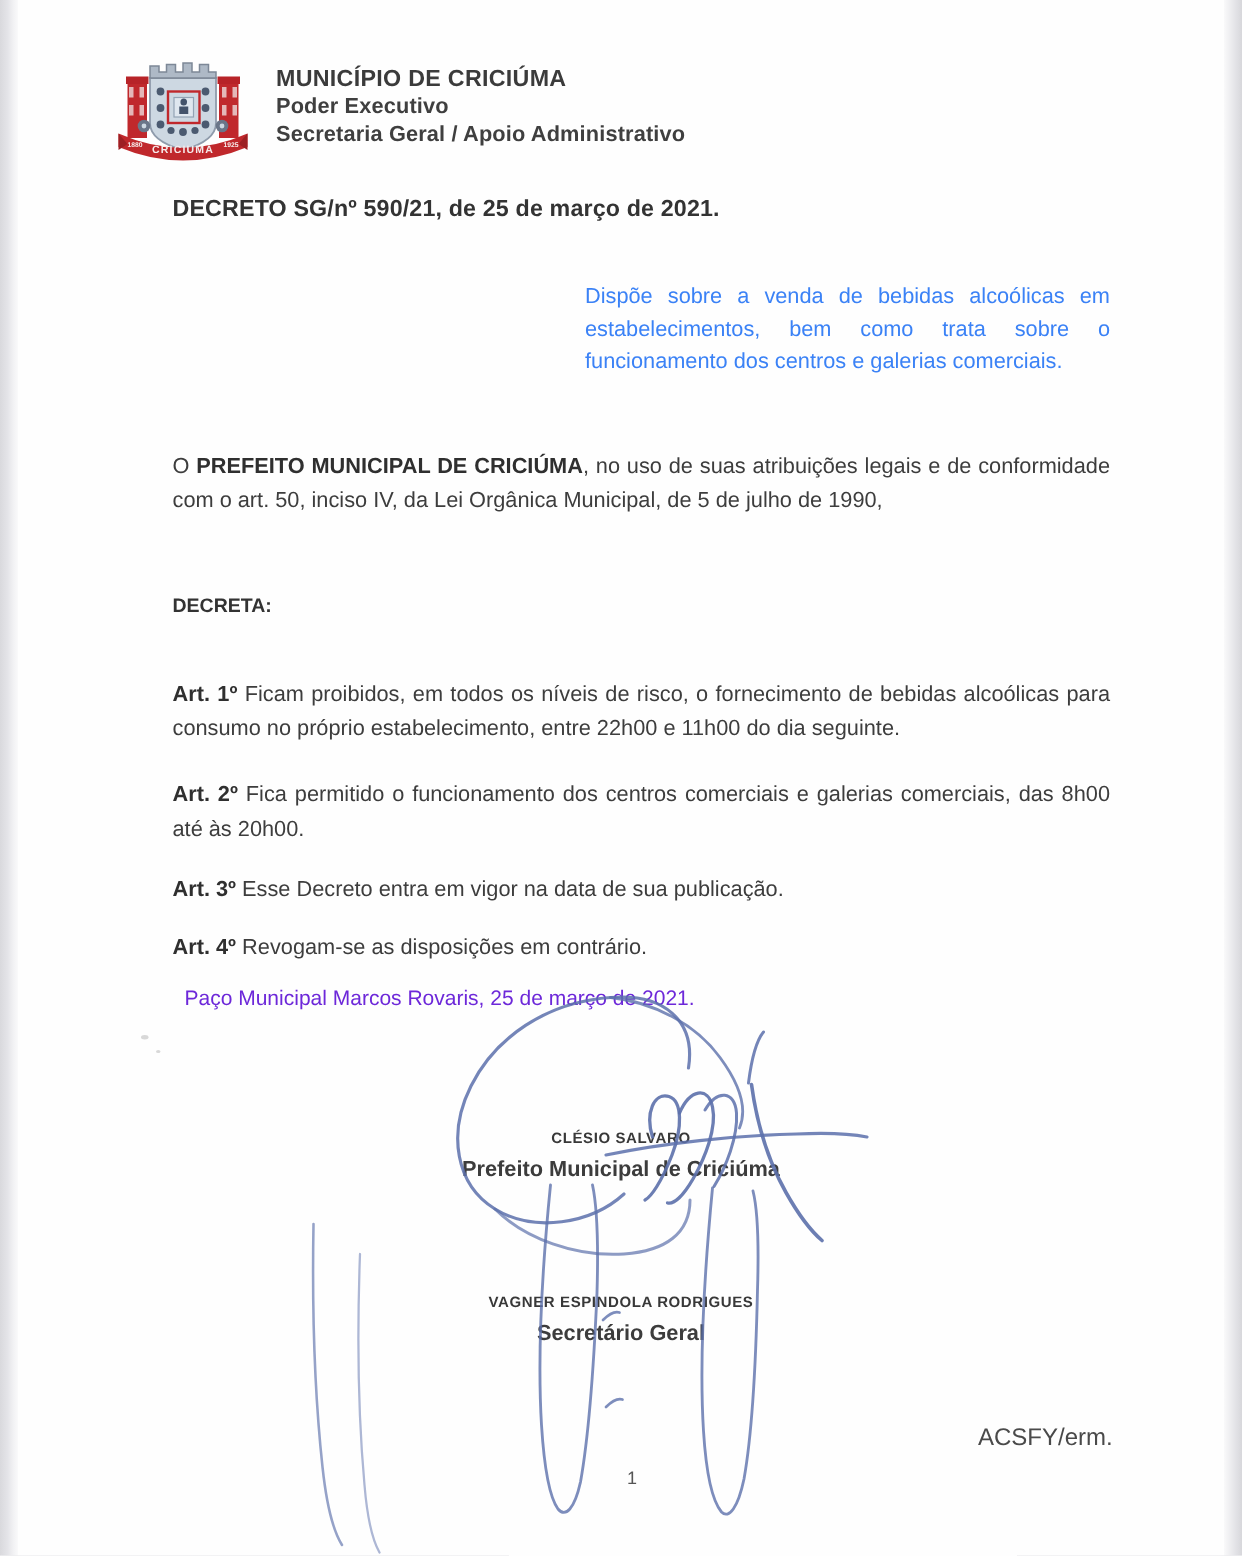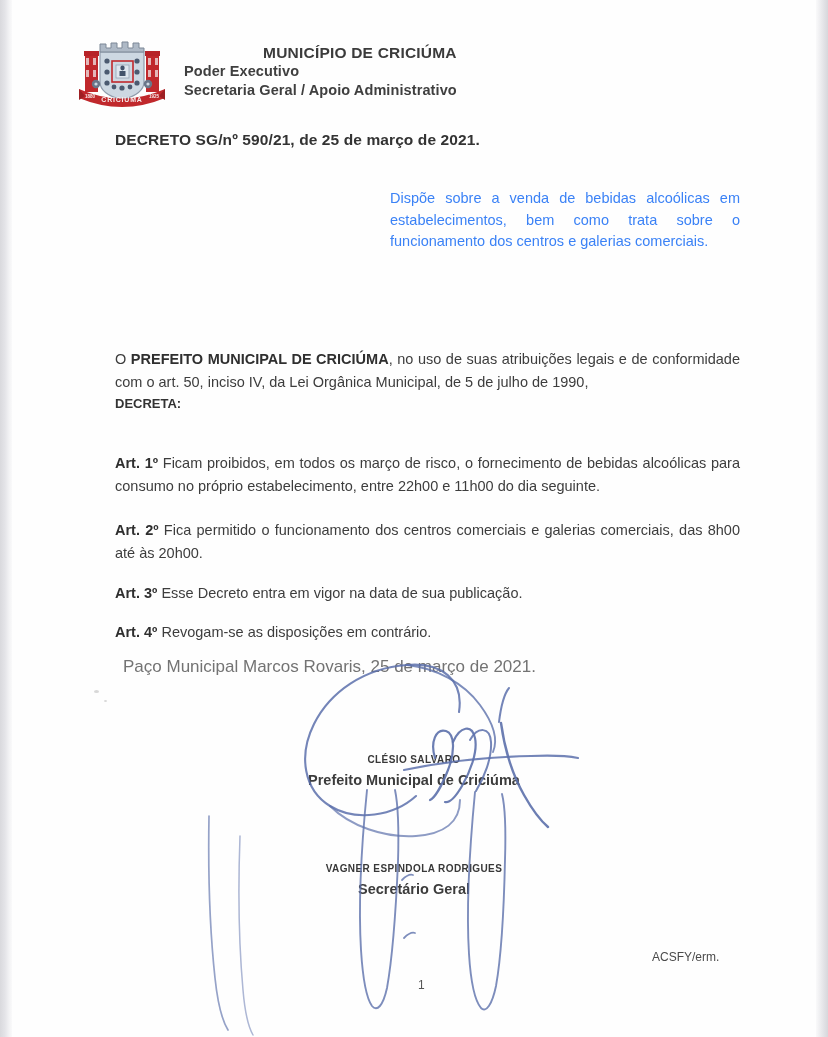--- a/index.html
+++ b/index.html
@@ -55,21 +55,20 @@
   .org-lines {
     margin-left: 16px;
     padding-top: 7px;
   }
   .org-line-1 {
     font-size: 15.5px;
     font-weight: bold;
     color: #3b3b3b;
     letter-spacing: 0.2px;
     line-height: 19px;
-    text-align: right;
   }
   .org-line-2, .org-line-3 {
     font-size: 14.5px;
     font-weight: bold;
     color: #3f3f3f;
     letter-spacing: 0.1px;
     line-height: 19px;
   }
 
   
@@ -104,21 +103,20 @@
 
   .preamble {
     position: absolute;
     top: 300px;
     left: 0;
     width: 625px;
     font-size: 14.5px;
     line-height: 23px;
     text-align: justify;
     color: #3d3d3d;
-    margin-top: 48px;
   }
   .preamble b { color: #2f2f2f; }
 
   .decreta {
     position: absolute;
     top: 396px;
     left: 0;
     font-size: 13px;
     font-weight: bold;
     color: #333333;
@@ -136,22 +134,22 @@
   .article b { color: #2f2f2f; }
   .art-1 { top: 452px; }
   .art-2 { top: 519px; }
   .art-3 { top: 582px; }
   .art-4 { top: 621px; }
 
   .closing {
     position: absolute;
     top: 657px;
     left: 8px;
-    font-size: 17px;
-    color: #737373;
+    font-size: 14px;
+    color: #6d28d9;
   }
 
   
   .sig-block {
     position: absolute;
     width: 804px;
     left: 0;
     text-align: center;
   }
   .sig-1 { top: 750px; }
@@ -167,21 +165,21 @@
     font-size: 14.5px;
     font-weight: bold;
     color: #3c3c3c;
     line-height: 20px;
   }
 
   .ref-code {
     position: absolute;
     top: 950px;
     left: 640px;
-    font-size: 12px;
+    font-size: 16px;
     color: #4a4a4a;
   }
 
   
   .signature-overlay {
     position: absolute;
     left: 0;
     top: 0;
     width: 804px;
     height: 1037px;
@@ -281,21 +279,21 @@
 
       <div class="ementa">Dispõe sobre a venda de bebidas alcoólicas em estabelecimentos, bem como trata sobre o funcionamento dos centros e galerias comerciais.</div>
 
       <div class="preamble">
         <span>O </span><b>PREFEITO MUNICIPAL DE CRICIÚMA</b><span>, no uso de suas atribuições legais e de conformidade com o art. 50, inciso IV, da Lei Orgânica Municipal, de 5 de julho de 1990,</span>
       </div>
 
       <div class="decreta">DECRETA:</div>
 
       <div class="article art-1">
-        <b>Art. 1º</b><span> Ficam proibidos, em todos os março de risco, o fornecimento de bebidas alcoólicas para consumo no próprio estabelecimento, entre 22h00 e 11h00 do dia seguinte.</span>
+        <b>Art. 1º</b><span> Ficam proibidos, em todos os níveis de risco, o fornecimento de bebidas alcoólicas para consumo no próprio estabelecimento, entre 22h00 e 11h00 do dia seguinte.</span>
       </div>
 
       <div class="article art-2">
         <b>Art. 2º</b><span> Fica permitido o funcionamento dos centros comerciais e galerias comerciais, das 8h00 até às 20h00.</span>
       </div>
 
       <div class="article art-3">
         <b>Art. 3º</b><span> Esse Decreto entra em vigor na data de sua publicação.</span>
       </div>
 

